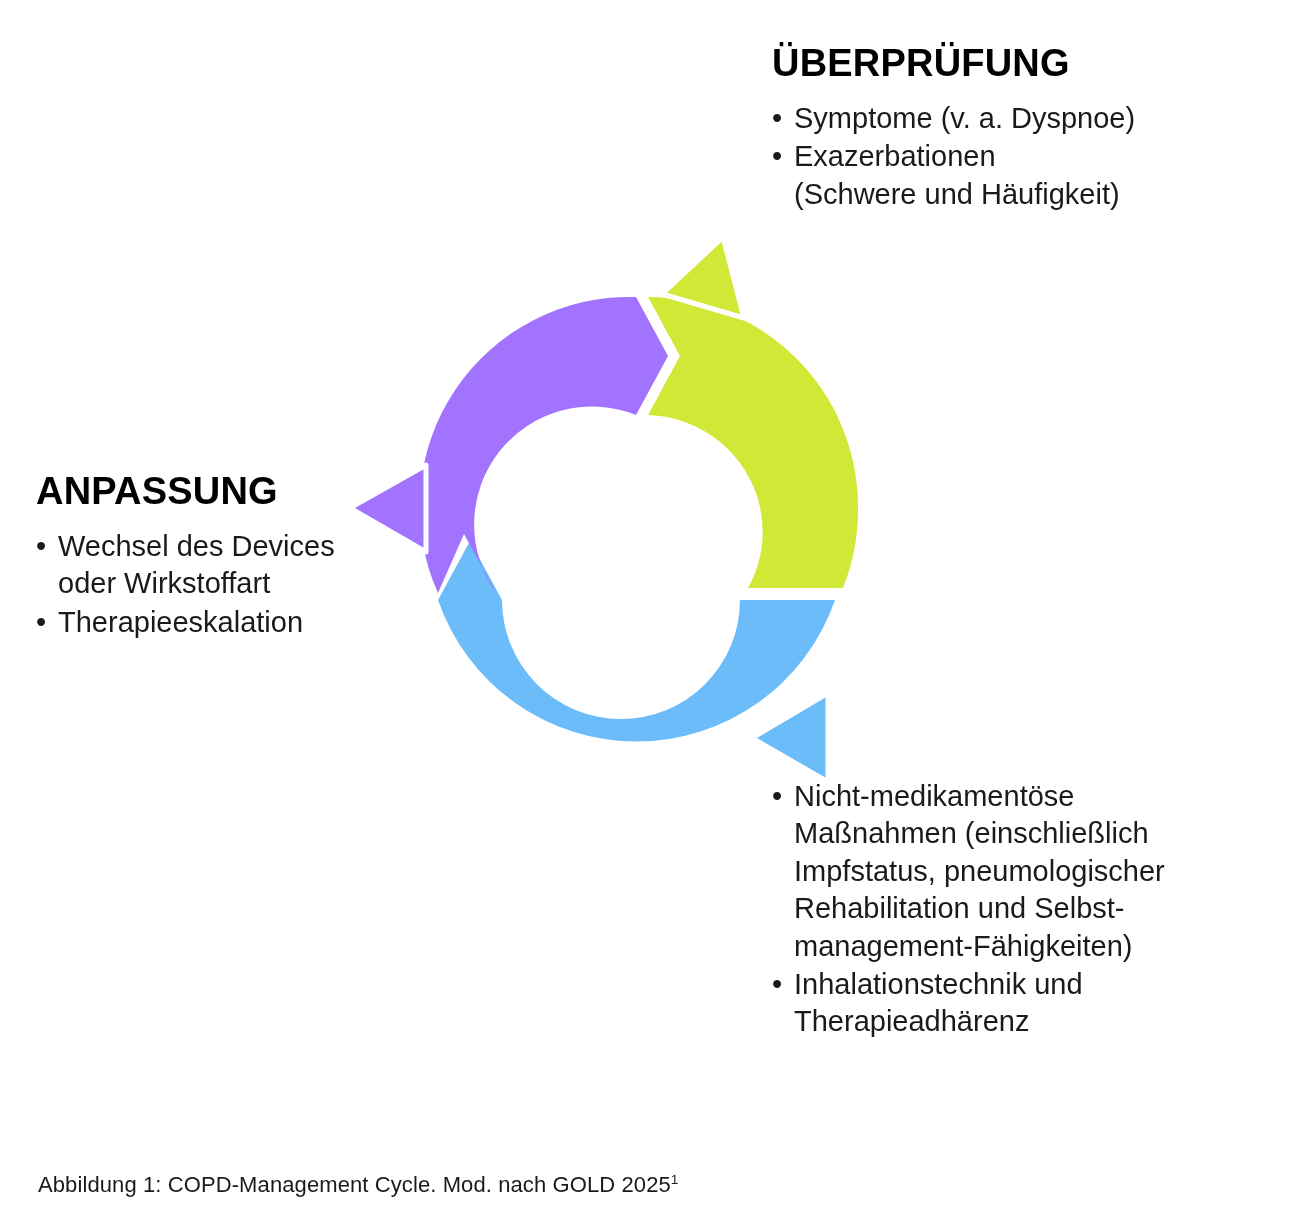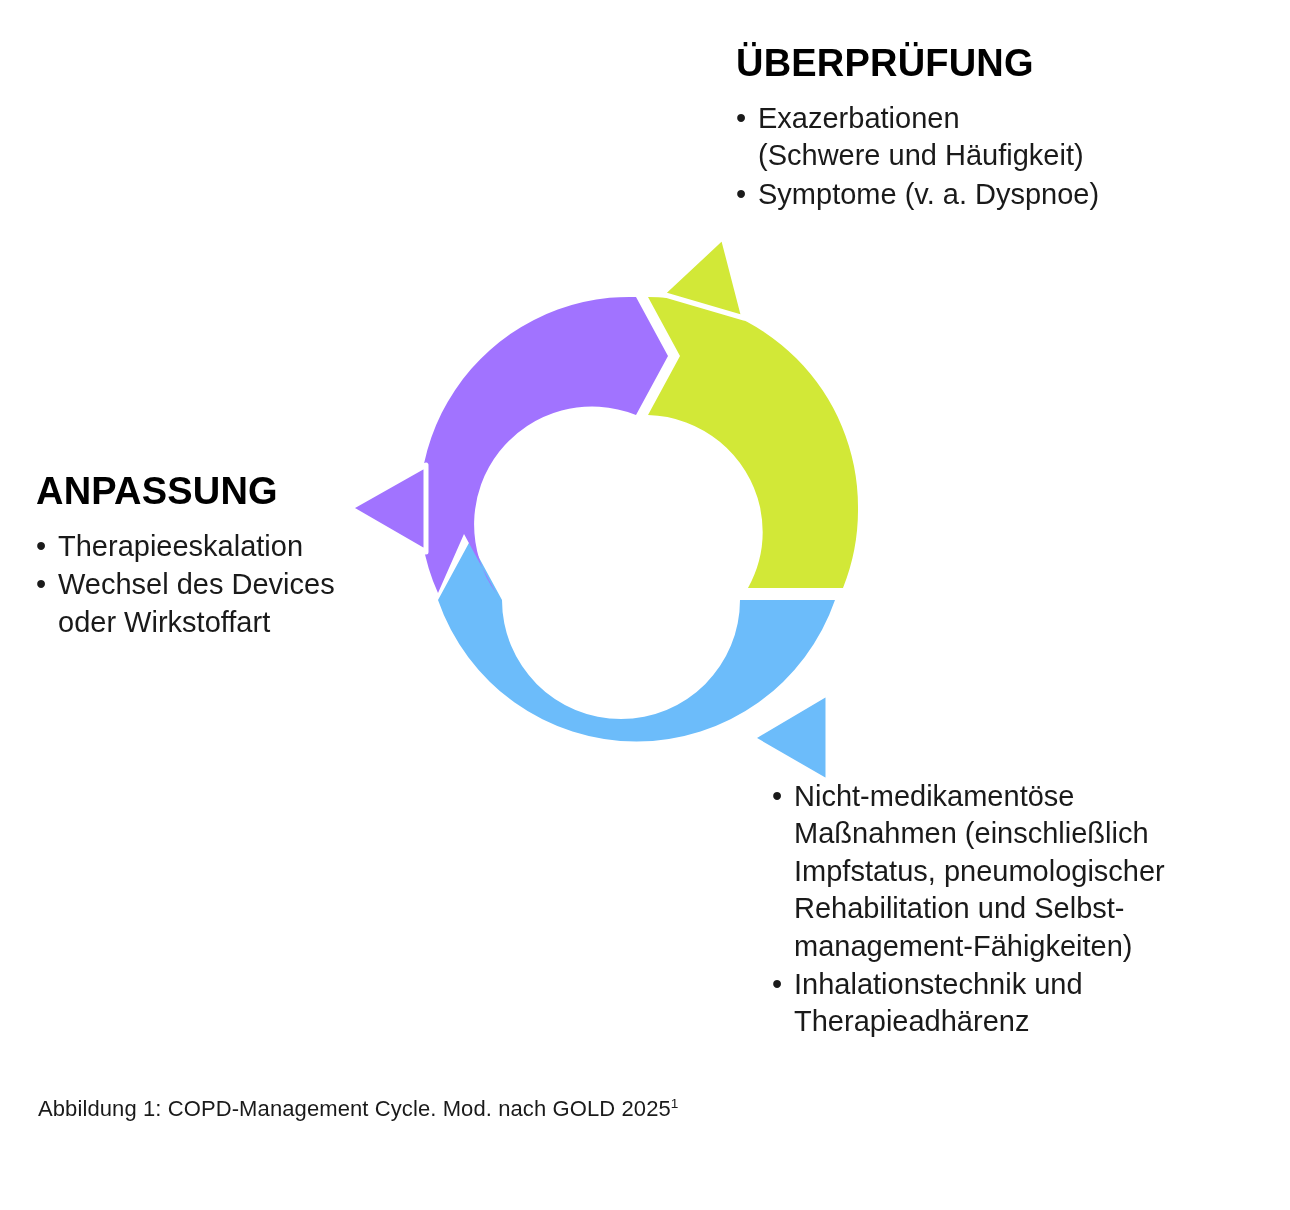--- a/index.html
+++ b/index.html
@@ -51,21 +51,21 @@
     position: absolute;
     left: 0;
     top: 0;
     font-size: 29px;
     line-height: 1.29;
     color: #1a1a1a;
   }
 
   
   #block-ueberpruefung {
-    left: 736px;
+    left: 772px;
     top: 44px;
     width: 470px;
   }
   #block-anpassung {
     left: 36px;
     top: 472px;
     width: 330px;
   }
   #block-bewertung {
     left: 772px;
@@ -77,49 +77,49 @@
     position: absolute;
     left: 330px;
     top: 225px;
     width: 570px;
     height: 560px;
   }
 
   #figure-caption {
     position: absolute;
     left: 38px;
-    top: 1096px;
+    top: 1172px;
     font-size: 22px;
     font-weight: 400;
     color: #1a1a1a;
     letter-spacing: 0.1px;
     white-space: nowrap;
   }
   #figure-caption sup {
     font-size: 0.62em;
     vertical-align: super;
     line-height: 0;
   }
 </style>
 </head>
 <body>
 
 <div class="stage-block" id="block-ueberpruefung">
   <h2 class="stage-title">ÜBERPRÜFUNG</h2>
   <ul class="bullet-list">
+    <li class="bullet-item">Symptome (v. a. Dyspnoe)</li>
     <li class="bullet-item">Exazerbationen<br>(Schwere und Häufigkeit)</li>
-    <li class="bullet-item">Symptome (v. a. Dyspnoe)</li>
   </ul>
 </div>
 
 <div class="stage-block" id="block-anpassung">
   <h2 class="stage-title">ANPASSUNG</h2>
   <ul class="bullet-list">
+    <li class="bullet-item">Wechsel des Devices<br>oder Wirkstoffart</li>
     <li class="bullet-item">Therapieeskalation</li>
-    <li class="bullet-item">Wechsel des Devices<br>oder Wirkstoffart</li>
   </ul>
 </div>
 
 <div class="stage-block" id="block-bewertung">
   <ul class="bullet-list">
     <li class="bullet-item">Nicht-medikamentöse<br>Maßnahmen (einschließlich<br>Impfstatus, pneumologischer<br>Rehabilitation und Selbst-<br>management-Fähigkeiten)</li>
     <li class="bullet-item">Inhalationstechnik und<br>Therapieadhärenz</li>
   </ul>
 </div>
 

